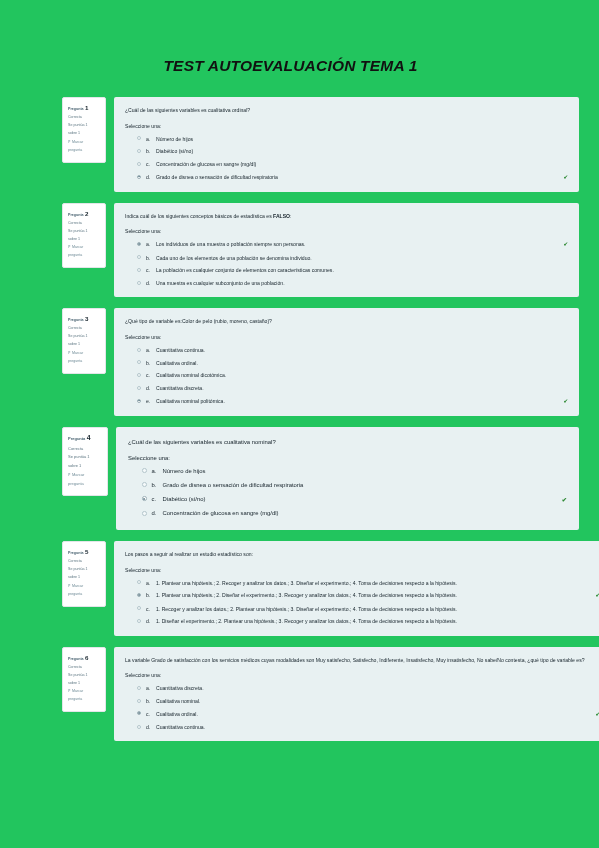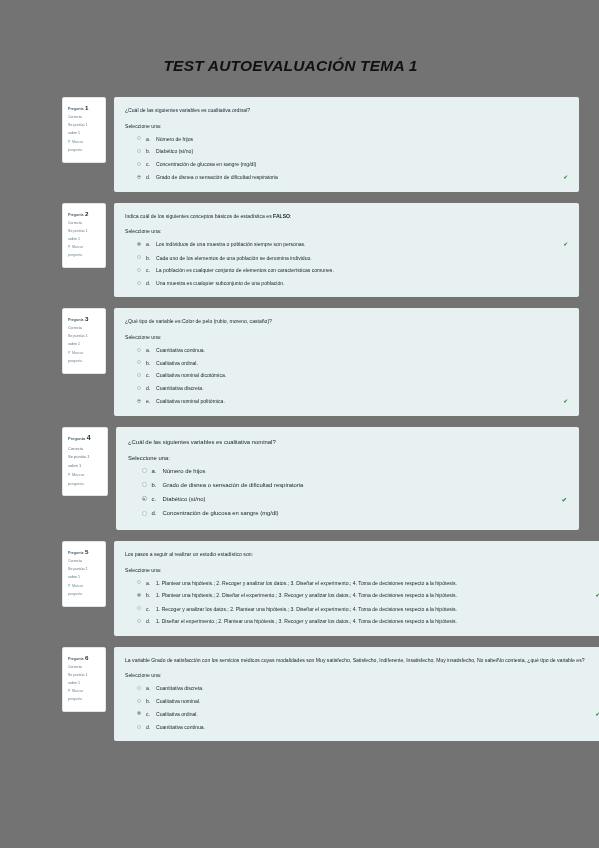--- a/index.html
+++ b/index.html
@@ -11,21 +11,21 @@
     height: 848px;
     background: #ffffff;
     font-family: "Liberation Sans", sans-serif;
     color: #1c1c1c;
     overflow: hidden;
   }
   .page {
     position: relative;
     width: 599px;
     height: 848px;
-    background: #737373;
+    background: #22c55e;
     box-sizing: border-box;
   }
   .doc-title {
     text-align: center;
     font-weight: bold;
     font-style: italic;
     font-size: 15.5px;
     letter-spacing: 0.2px;
     color: #111111;
     margin: 0;

